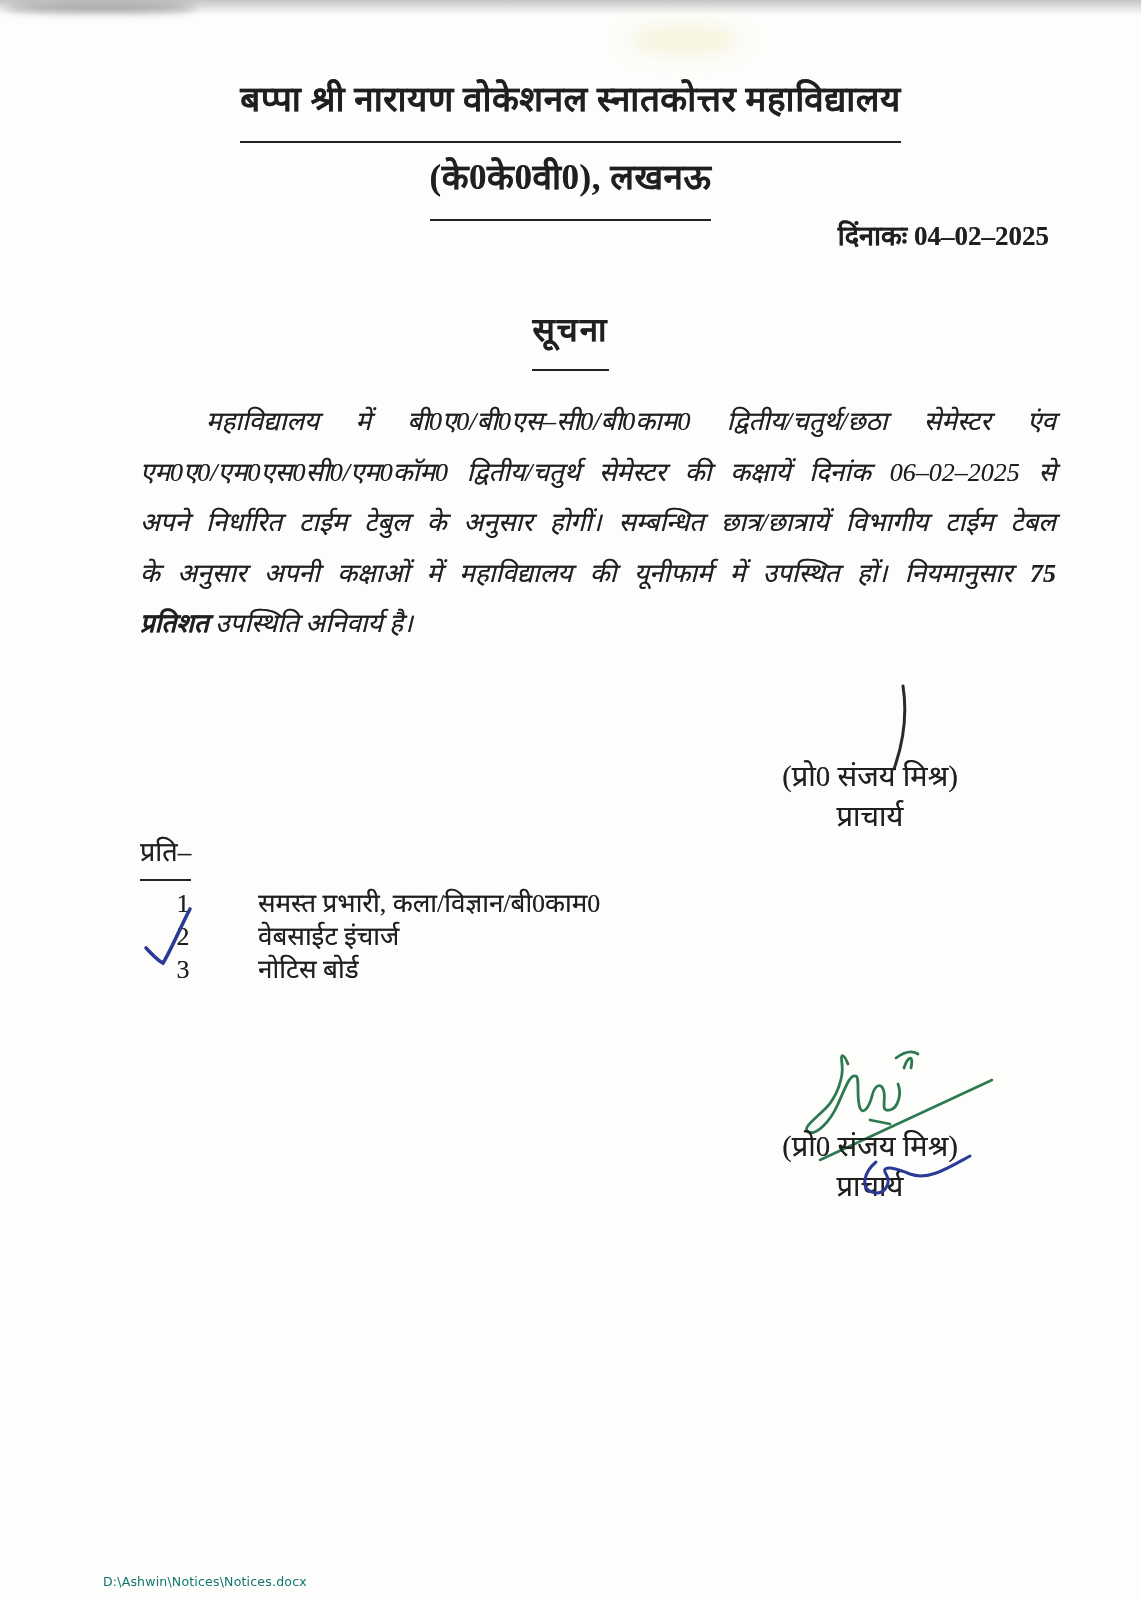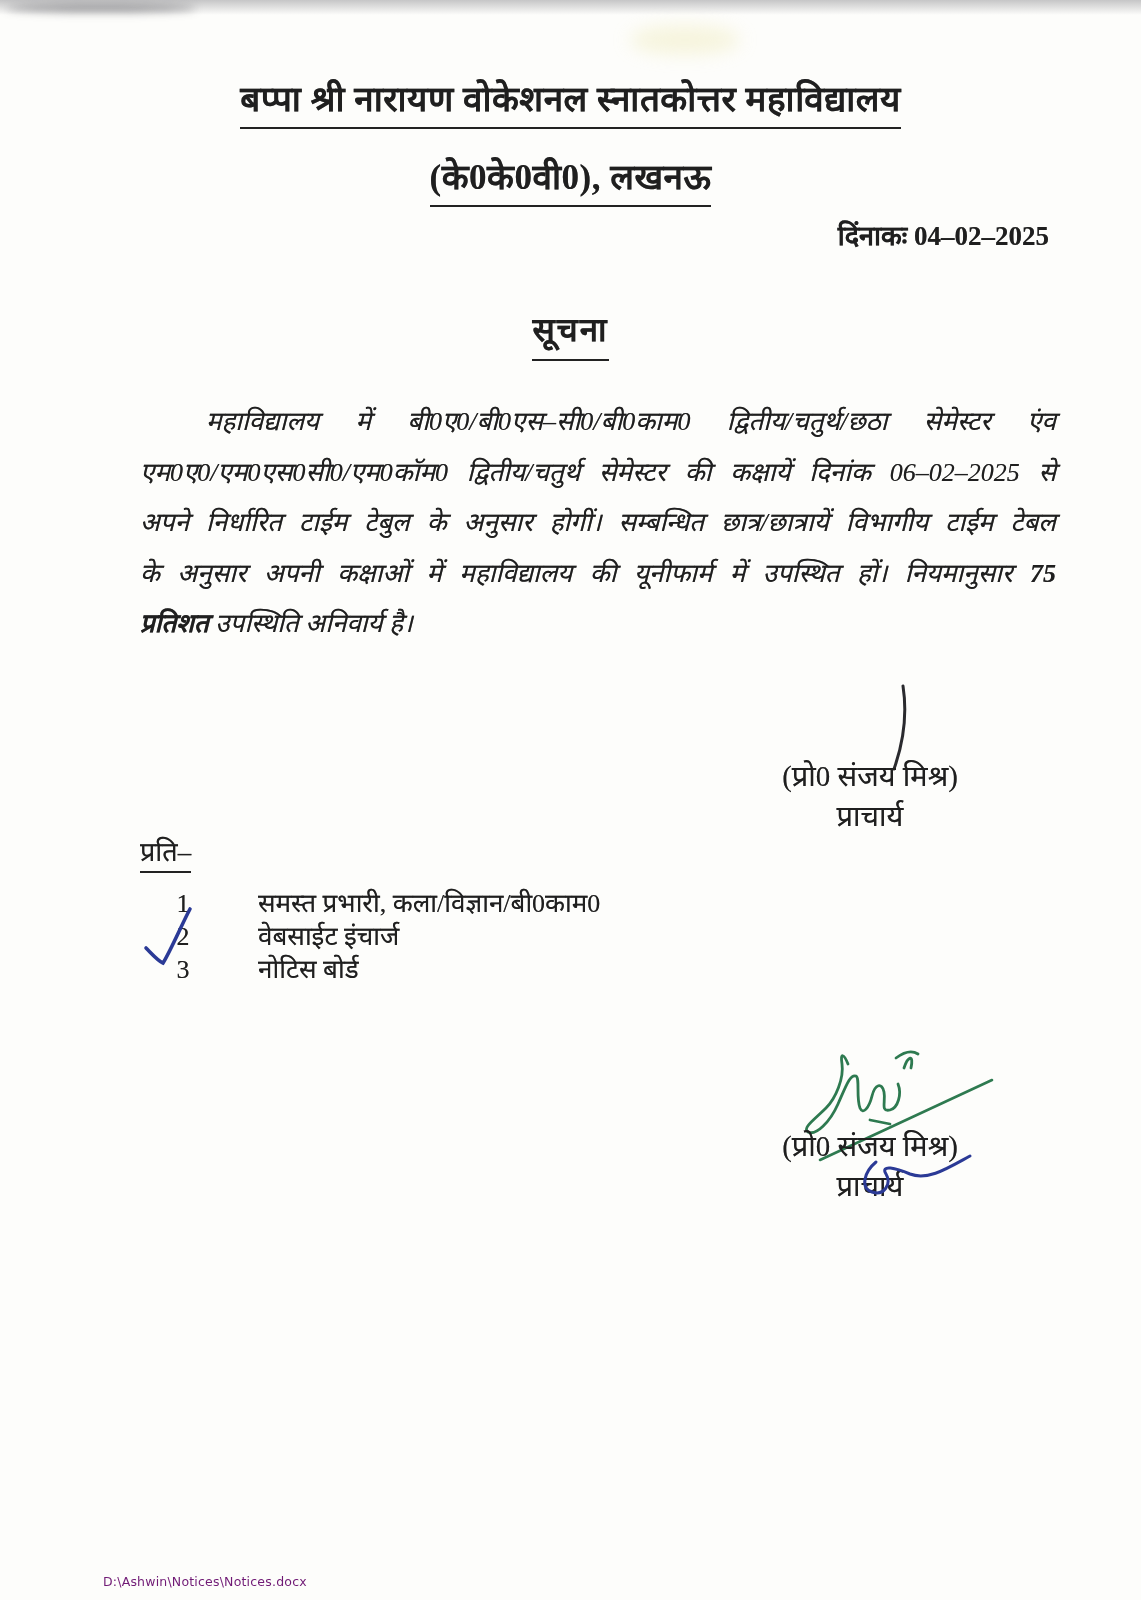--- a/index.html
+++ b/index.html
@@ -25,46 +25,46 @@
     position:absolute;top:26px;left:630px;width:110px;height:28px;
     background:rgba(232,226,150,0.30);filter:blur(9px);border-radius:50%;
   }
   .abs{position:absolute;}
   .center{width:100%;text-align:center;}
   .scan-text{text-shadow:0 0 0.5px rgba(20,20,20,0.55);}
   .title{
     font-size:35px;font-weight:700;letter-spacing:0.5px;
   }
   .title .u{
-    border-bottom:2.6px solid #222;padding-bottom:6px;display:inline-block;
+    border-bottom:2.6px solid #222;padding-bottom:20px;display:inline-block;
   }
   .date-line{font-size:27px;font-weight:700;}
   .notice-heading{font-size:33px;font-weight:700;letter-spacing:2px;}
-  .notice-heading .u{border-bottom:2.4px solid #222;padding-bottom:8px;display:inline-block;}
+  .notice-heading .u{border-bottom:2.4px solid #222;padding-bottom:18px;display:inline-block;}
   .body-block{
     left:140px;top:397px;width:916px;
     font-size:26px;line-height:50.5px;font-style:italic;
   }
   .bline{text-align:justify;text-align-last:justify;}
   .bline.first{text-indent:66px;}
   .bline.last{text-align:left;text-align-last:auto;}
   .bline b{font-weight:700;margin-top:12px;}
   .sig-block{
     width:250px;text-align:center;font-size:29px;line-height:40px;
   }
   .dist-heading{
     font-size:27px;
   }
-  .dist-heading .u{border-bottom:2.2px solid #222;padding-bottom:2px;display:inline-block;}
+  .dist-heading .u{border-bottom:2.2px solid #222;padding-bottom:10px;display:inline-block;}
   .dist-row{font-size:26px;line-height:34px;}
   .dist-num{position:absolute;left:28px;width:30px;text-align:center;}
   .dist-label{position:absolute;left:118px;white-space:nowrap;}
   .footer-path{
     font-family:"DejaVu Sans",sans-serif;
-    font-size:12.5px;color:#701a75;filter:blur(0.4px);letter-spacing:0.2px;
+    font-size:12.5px;color:#0f766e;filter:blur(0.4px);letter-spacing:0.2px;
   }
   svg{display:block;}
 </style>
 </head>
 <body>
 
 <div class="page">
 
   <div class="top-smudge"></div>
   <div class="top-smudge-dark"></div>

